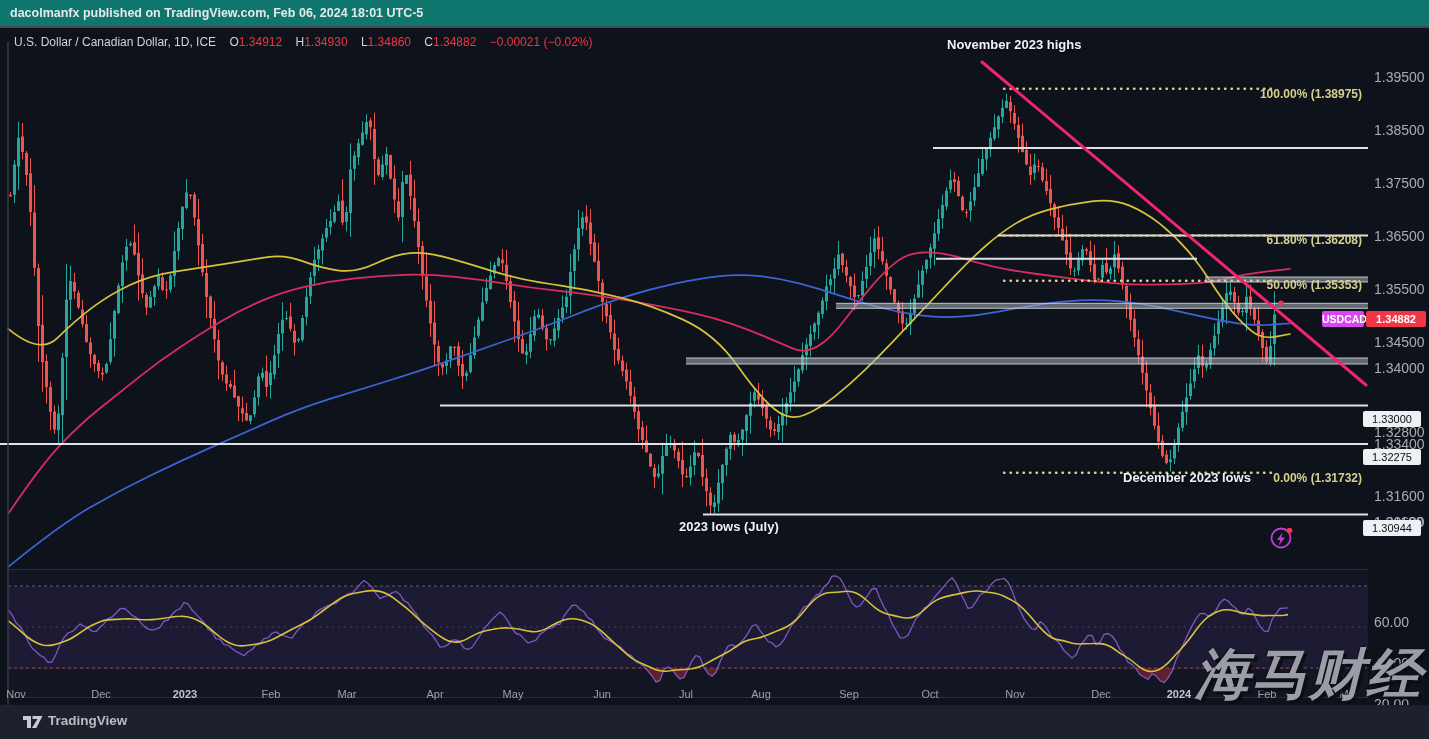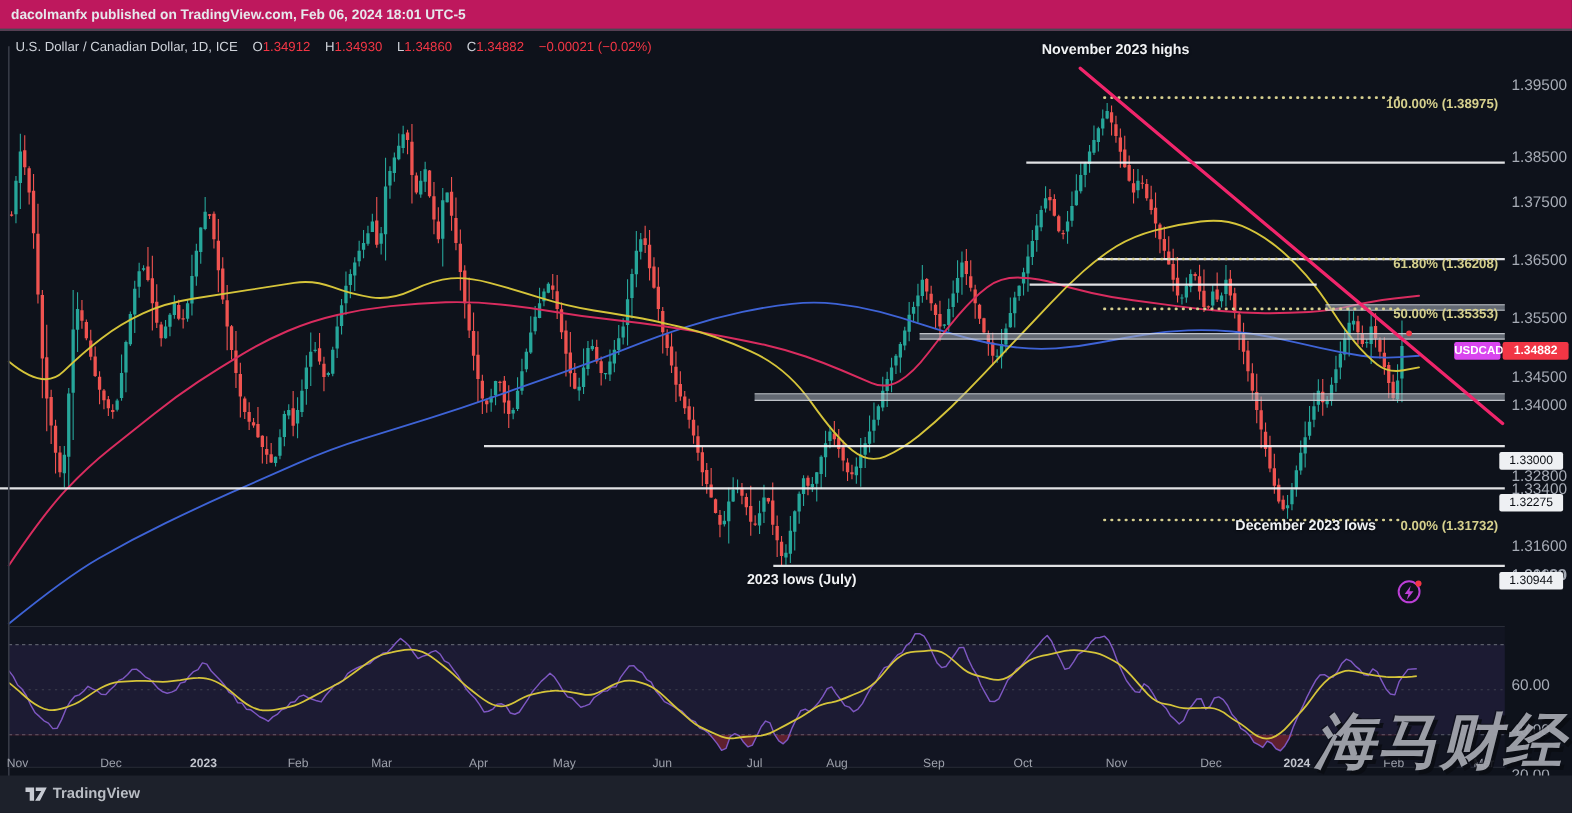--- a/index.html
+++ b/index.html
@@ -1,19 +1,19 @@
 <!DOCTYPE html>
 <html><head>
 <meta charset="utf-8">
 <style>
   html,body{margin:0;padding:0;background:#0e121b;}
   #stage{position:relative;width:1429px;height:739px;overflow:hidden;background:#0e121b;
          font-family:"Liberation Sans", sans-serif; -webkit-font-smoothing:antialiased;}
   
-  #topbar{position:absolute;left:0;top:0;width:100%;height:28px;background:#be185d;
+  #topbar{position:absolute;left:0;top:0;width:100%;height:28px;background:#0f766e;
           border-bottom:2px solid #454954;box-sizing:border-box;}
   #topbar span{position:absolute;left:10px;top:6px;font-size:12.5px;font-weight:700;color:#e6e8ec;}
   
   #chart{position:absolute;left:0;top:28px;width:1429px;height:489px;}
   #chart-svg{position:absolute;left:0;top:0;width:1429px;height:739px;}
   #symbol-header{position:absolute;left:14px;top:7px;font-size:12px;color:#cfd3da;white-space:nowrap;}
   #symbol-header .sep{display:inline-block;width:10px;}
   #symbol-header .lbl{color:#cfd3da;}
   #symbol-header .val{color:#f23645;}
   .annotation{position:absolute;font-size:13px;font-weight:700;color:#f0f2f5;white-space:nowrap;
@@ -114,21 +114,21 @@
       <span class="lbl">C</span><span class="val">1.34882</span><span class="sep"></span>
       <span class="val">−0.00021 (−0.02%)</span>
     </div>
 
     <div class="annotation" id="ann-nov">November 2023 highs</div>
     <div class="annotation" id="ann-dec">December 2023 lows</div>
     <div class="annotation" id="ann-jul">2023 lows (July)</div>
 
     <div id="price-axis">
         <div class="axis-label" style="top: 41px;">1.39500</div>
-        <div class="axis-label" style="top: 106px;">1.38500</div>
+        <div class="axis-label" style="top: 94px;">1.38500</div>
         <div class="axis-label" style="top: 147px;">1.37500</div>
         <div class="axis-label" style="top: 200px;">1.36500</div>
         <div class="axis-label" style="top: 253px;">1.35500</div>
         <div class="axis-label" style="top: 280px;">1.35000</div>
         <div class="axis-label" style="top: 306px;">1.34500</div>
         <div class="axis-label" style="top: 332px;">1.34000</div>
         <div class="axis-label" style="top: 364px; margin-top: 44px;">1.33400</div>
         <div class="axis-label" style="top: 396px;">1.32800</div>
         <div class="axis-label" style="top: 460px;">1.31600</div>
         <div class="axis-label" style="top: 486px;">1.31100</div>

